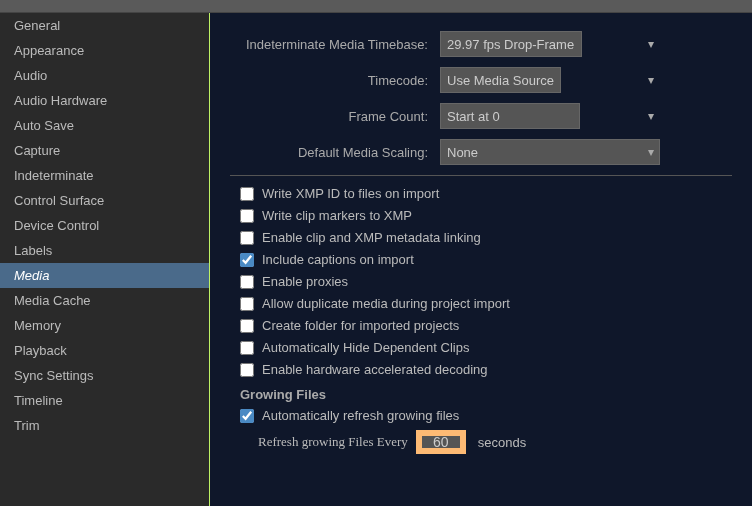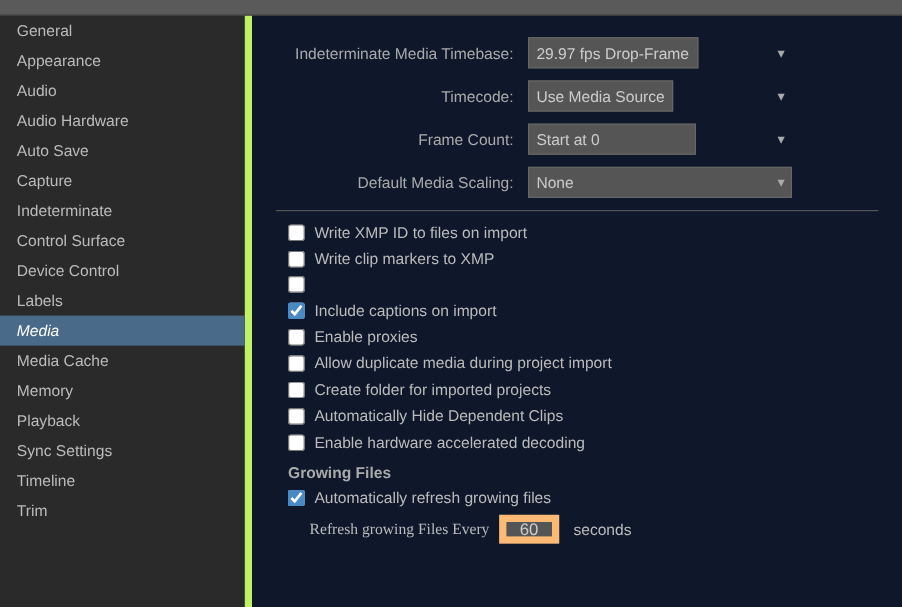--- a/index.html
+++ b/index.html
@@ -33,21 +33,21 @@
     }
     .content {
       display: flex;
       flex: 1;
       overflow: hidden;
     }
     
     .sidebar {
       width: 210px;
       background: #2a2a2a;
-      border-right: 6px solid #bef264;
+      border-right: 1px solid #bef264;
       overflow-y: auto;
       flex-shrink: 0;
     }
     .sidebar-item {
       padding: 5px 14px;
       cursor: pointer;
       color: #bbb;
       font-size: 13px;
       white-space: nowrap;
     }
@@ -223,20 +223,21 @@
           <div class="checkbox-row">
             <input type="checkbox" style="">
             <span class="checkbox-label">Write XMP ID to files on import</span>
           </div>
           <div class="checkbox-row">
             <input type="checkbox" style="">
             <span class="checkbox-label">Write clip markers to XMP</span>
           </div>
           <div class="checkbox-row">
             <input type="checkbox" style="">
+            <span class="checkbox-label">Enable clip and XMP metadata linking</span>
           </div>
           <div class="checkbox-row">
             <input type="checkbox" checked="" style="">
             <span class="checkbox-label">Include captions on import</span>
           </div>
           <div class="checkbox-row">
             <input type="checkbox" style="">
             <span class="checkbox-label">Enable proxies</span>
           </div>
           <div class="checkbox-row">

